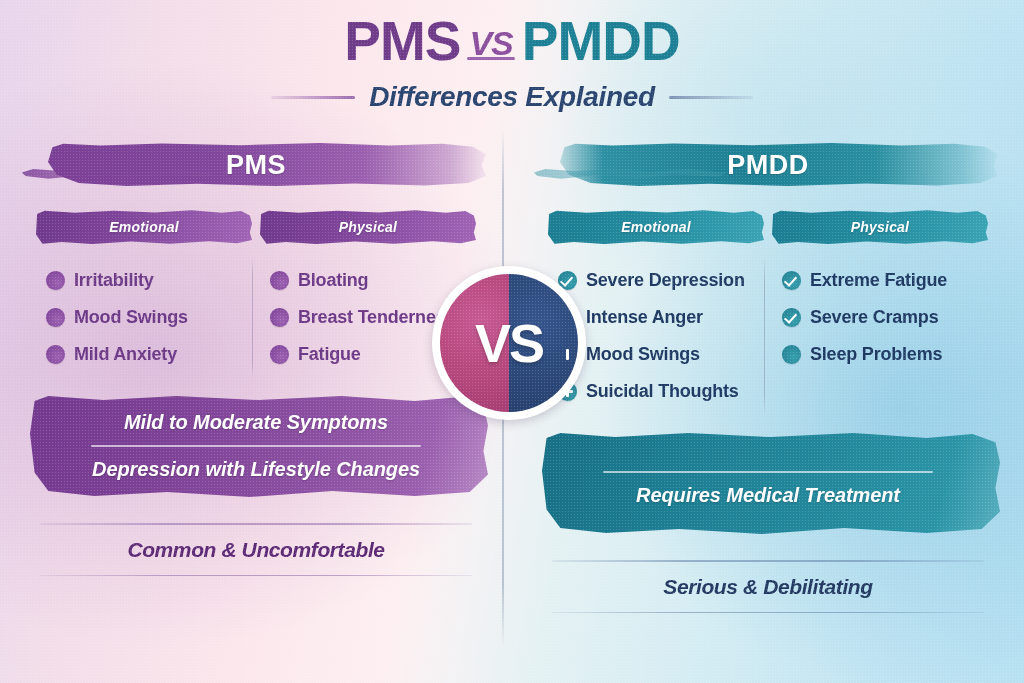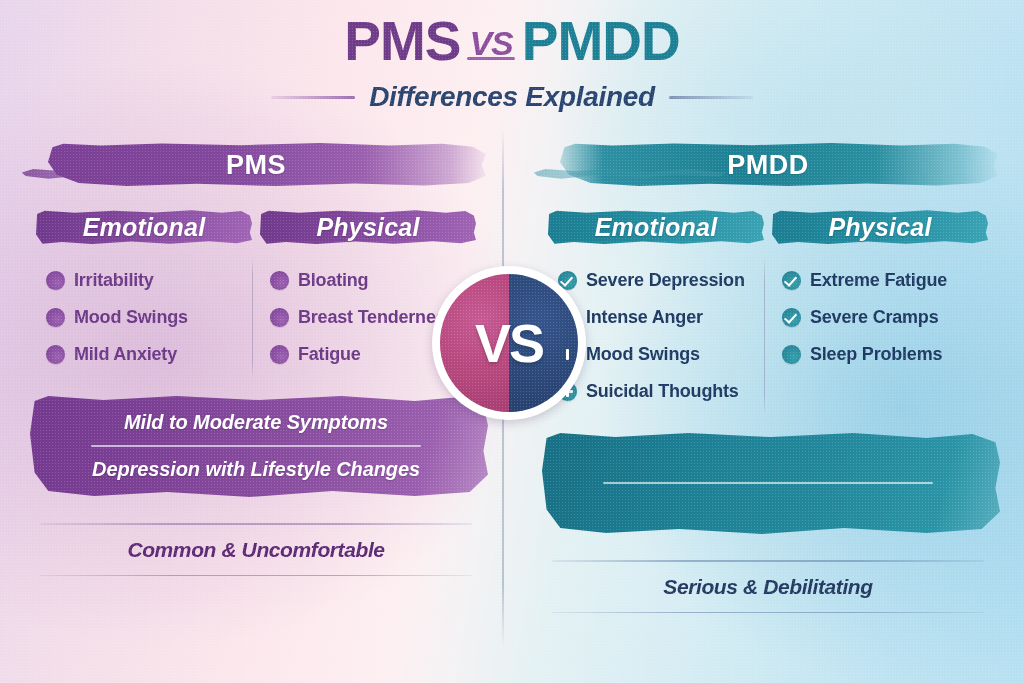--- a/index.html
+++ b/index.html
@@ -110,21 +110,21 @@
     position:relative;flex:1;height:38px;display:flex;align-items:center;justify-content:center;
   }
   .subbanner .sstroke{
     position:absolute;left:0;right:0;top:2px;bottom:2px;
     clip-path:polygon(0.5% 12%, 4% 2%, 18% 8%, 36% 2%, 55% 7%, 72% 1%, 86% 8%, 95% 3%, 99% 16%, 100% 40%,
                       99% 66%, 100% 88%, 93% 98%, 80% 92%, 62% 99%, 44% 93%, 26% 100%, 12% 94%, 3% 99%, 0% 72%);
   }
   .left .subbanner .sstroke{background:linear-gradient(100deg,#70398c 0%,#7d4398 35%,#9055a8 70%,#a065b5 100%);}
   .right .subbanner .sstroke{background:linear-gradient(100deg,#1b7d92 0%,#22899d 38%,#2d97aa 72%,#3aa4b5 100%);}
   .subbanner .slabel{
-    position:relative;z-index:3;color:#fff;font-size:25px;font-weight:bold;font-style:italic;
+    position:relative;z-index:3;color:#fff;font-size:14px;font-weight:bold;font-style:italic;
     letter-spacing:.2px;text-shadow:0 1px 2px rgba(0,0,0,.18);
   }
 
   
   .cols{display:flex;margin-top:16px;padding:0 14px;position:relative;}
   .col{flex:1;padding-left:10px;}
   .col.second{padding-left:18px;}
   .colsplit{
     position:absolute;left:50%;top:-4px;bottom:-6px;width:1px;margin-left:-4px;
     background:linear-gradient(180deg,rgba(120,110,150,0) 0%,rgba(120,110,150,.38) 14%,rgba(120,110,150,.38) 86%,rgba(120,110,150,0) 100%);
@@ -338,20 +338,21 @@
         <div class="item">
           <span class="dot"></span>
           <span class="itext">Sleep Problems</span>
         </div>
       </div>
     </div>
 
     <div class="summary">
       <span class="bstroke"></span>
       <span class="hr"></span>
+      <span class="sline">Requires Medical Treatment</span>
     </div>
 
     <div class="footer">
       <div class="fhr"></div>
       <div class="ftext">Serious &amp; Debilitating</div>
       <div class="fhr"></div>
     </div>
   </div>
 
   <div class="vs-badge">

